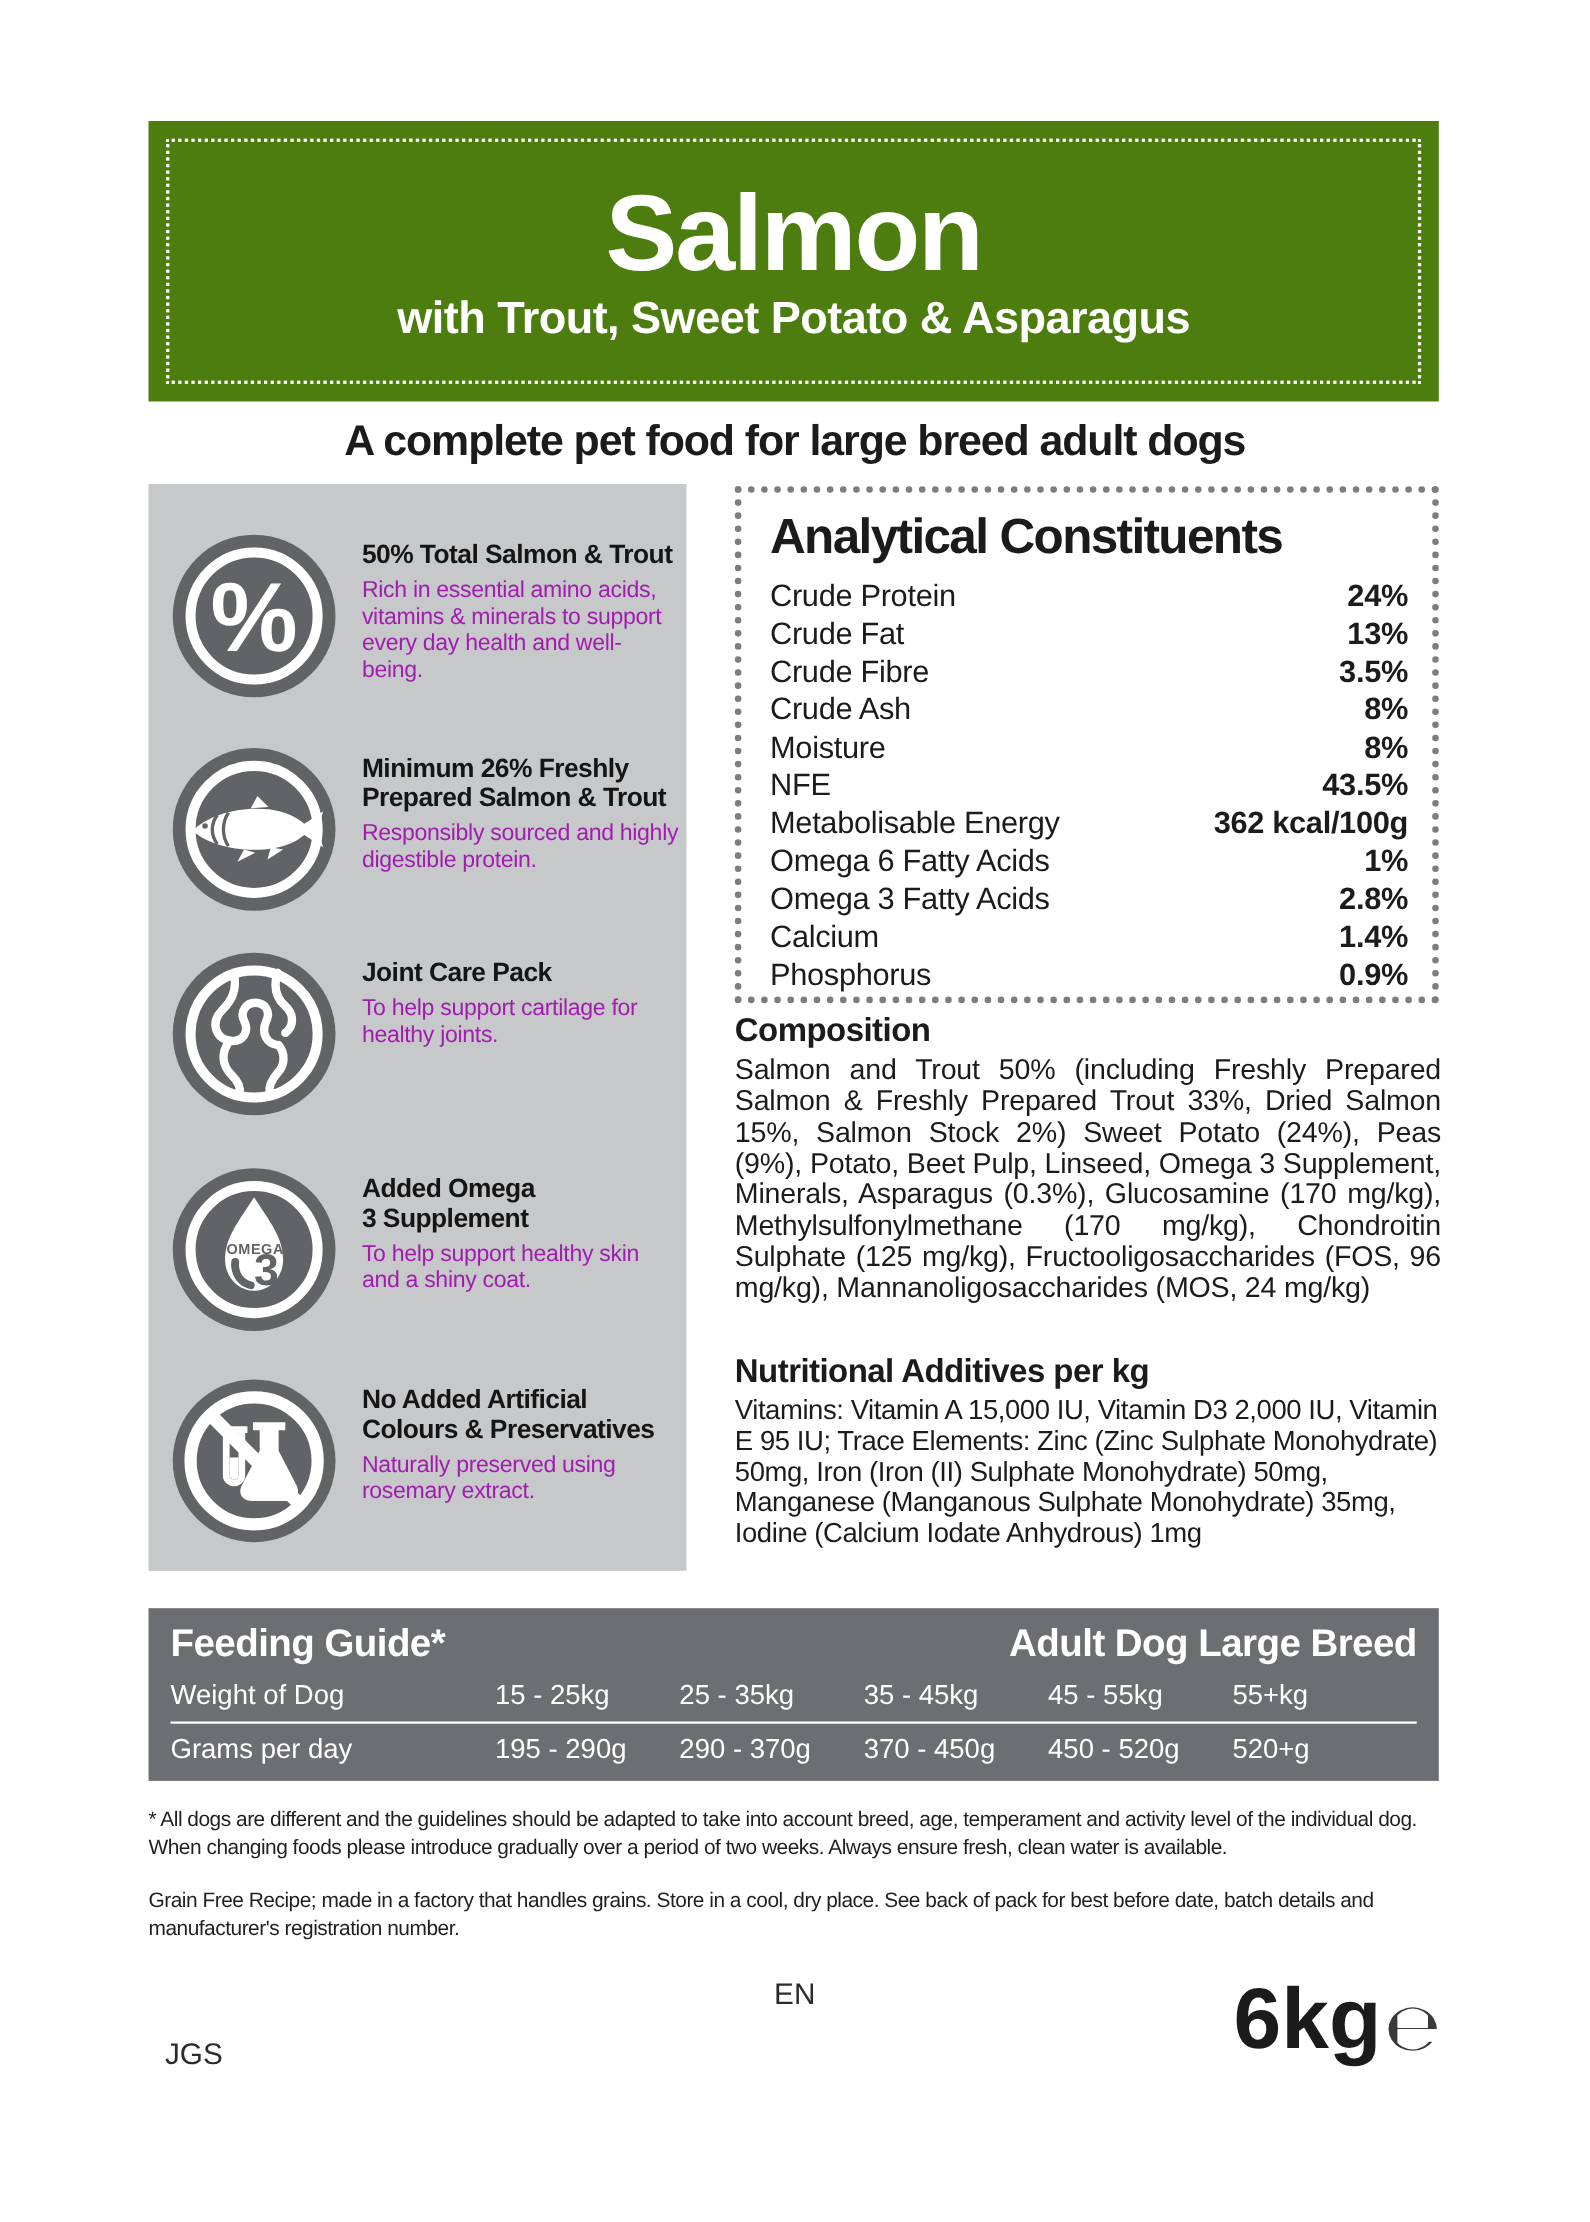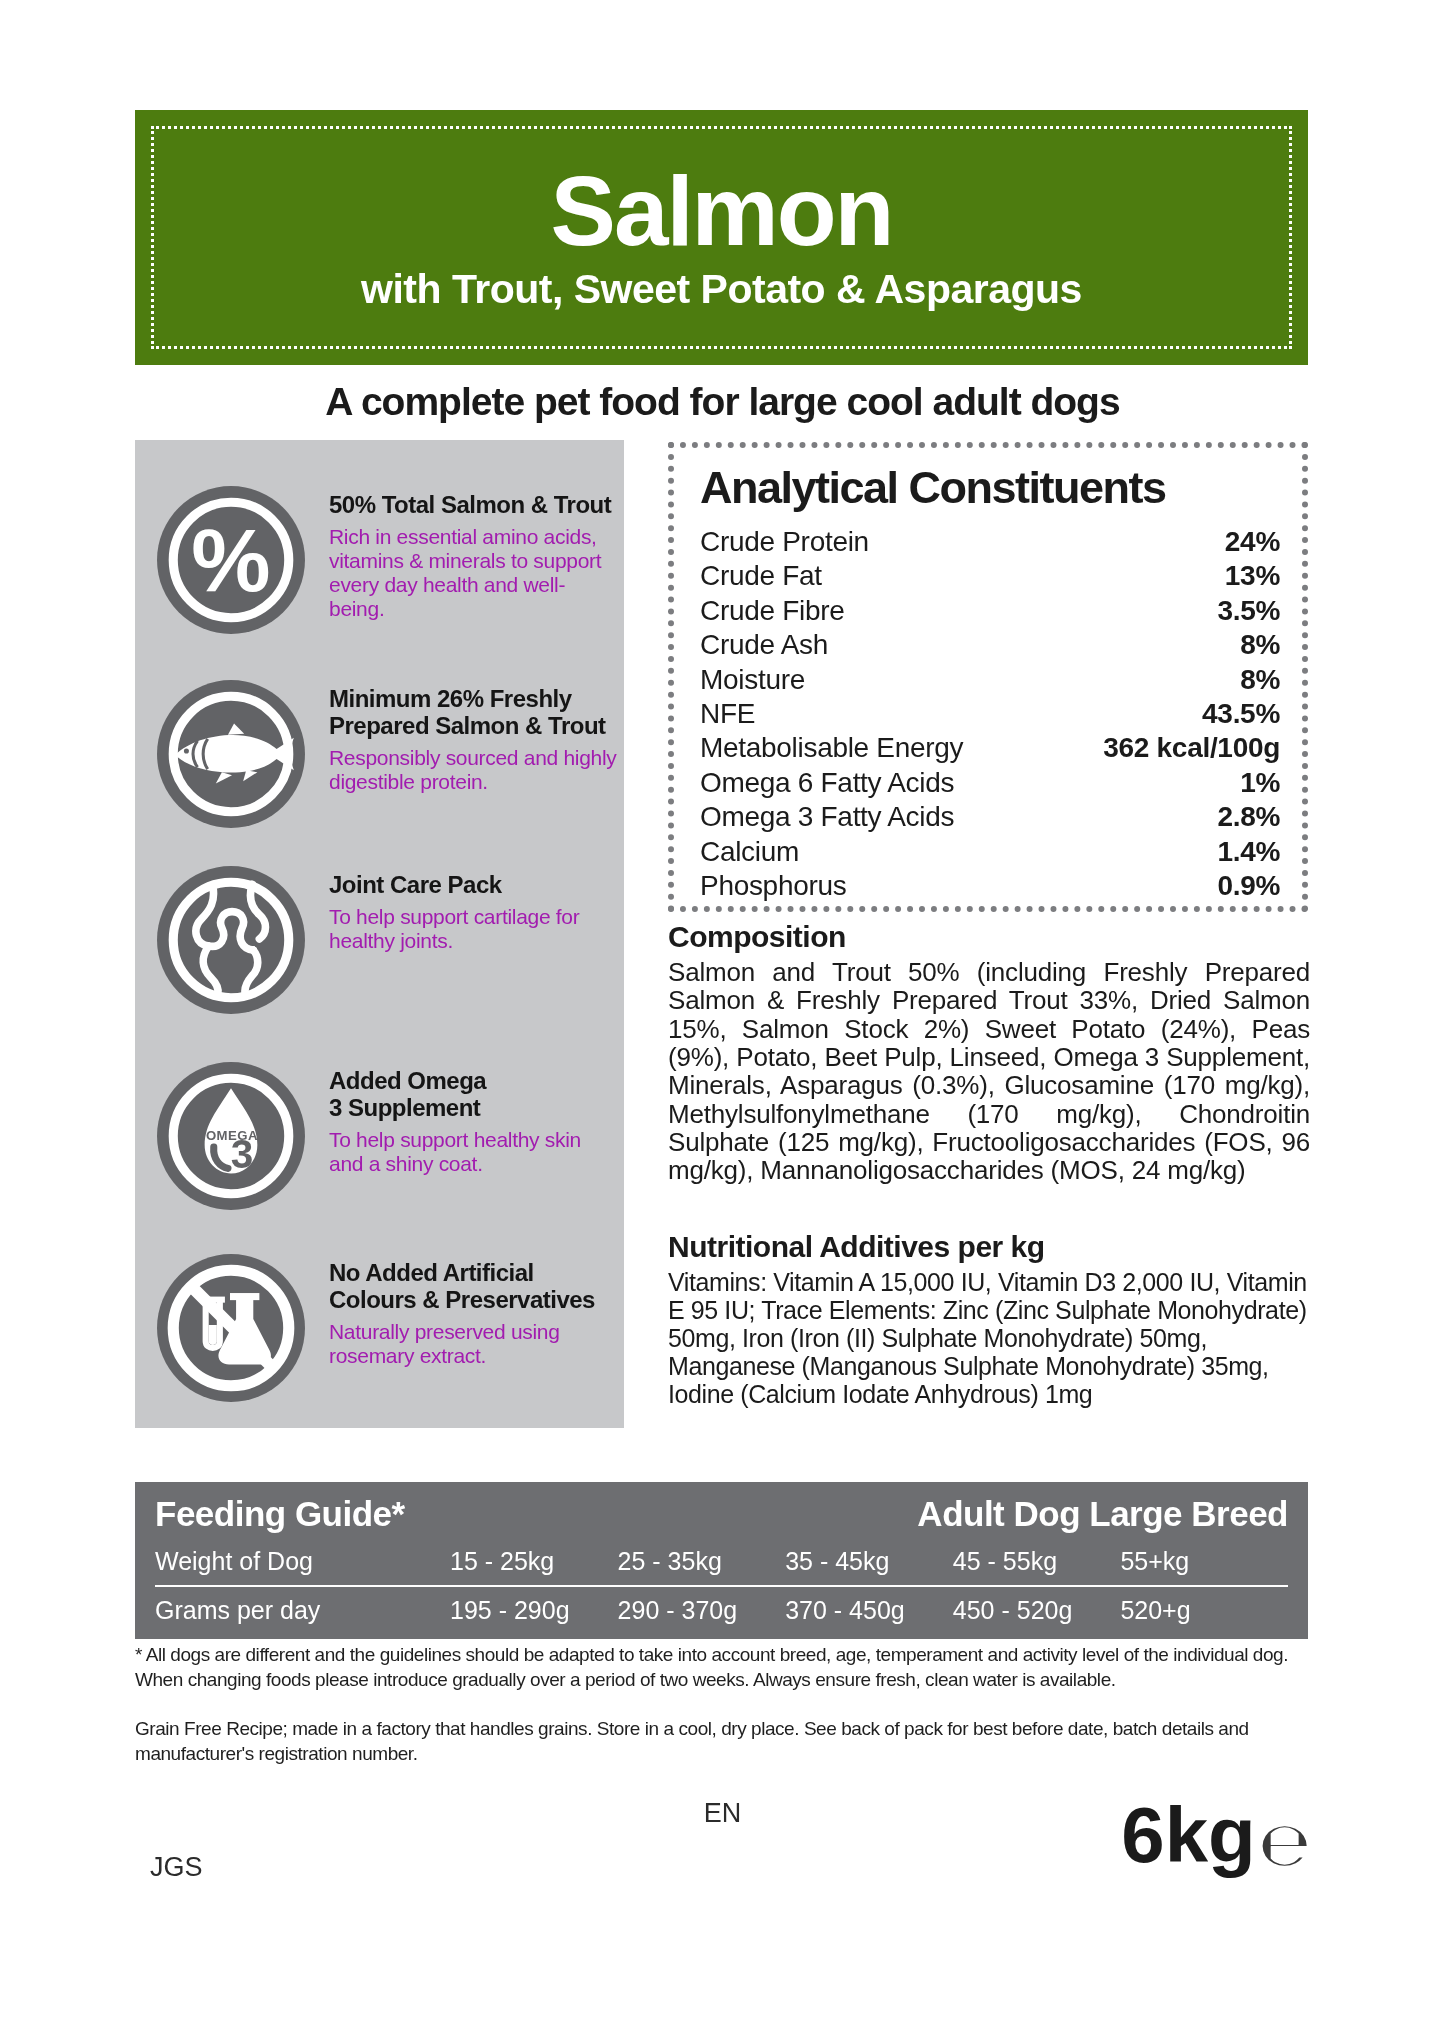--- a/index.html
+++ b/index.html
@@ -40,21 +40,21 @@
 
   
   .composition { position:absolute; left:668px; top:920px; width:642px; }
   .additives   { position:absolute; left:668px; top:1230px; width:650px; }
   .section-h { font-size:30px; font-weight:bold; margin:0 0 4px 0; letter-spacing:-0.5px; }
   .composition p { margin:0; font-size:26px; line-height:1.09; text-align:justify; letter-spacing:-0.2px; }
   .additives  p { margin:0; font-size:25px; line-height:1.12; letter-spacing:-0.4px; }
 
   
   .feeding { position:absolute; left:135px; top:1462px; width:1173px; height:157px;
-             background:#6d6e71; color:#fff; box-sizing:border-box; padding:12px 20px 8px 20px;margin-top:20px; }
+             background:#6d6e71; color:#fff; box-sizing:border-box; padding:12px 20px 8px 20px; }
   .fg-head { display:flex; justify-content:space-between; font-size:35px; font-weight:bold; letter-spacing:-0.5px; }
   .fg-grid { display:grid; grid-template-columns:295px 1fr 1fr 1fr 1fr 1fr; font-size:25px; }
   .fg-grid.weights { margin-top:13px; }
   .fg-grid .cell { text-align:left; }
   .fg-grid .fg-label { text-align:left; }
   .fg-sep { border:none; border-top:2px solid #fff; margin:9px 0 9px 0; }
 
   
   .footnote { position:absolute; left:135px; width:1180px; margin:0;
               font-size:19px; line-height:1.32; letter-spacing:-0.45px; color:#1f1f1f; }
@@ -70,21 +70,21 @@
 
 <div class="page">
 
   <header class="banner">
     <div class="banner-inner">
       <h1 class="banner-title">Salmon</h1>
       <div class="banner-sub">with Trout, Sweet Potato &amp; Asparagus</div>
     </div>
   </header>
 
-  <div class="tagline">A complete pet food for large cool adult dogs</div>
+  <div class="tagline">A complete pet food for large breed adult dogs</div>
 
   <aside class="features">
 
     <div class="feature f1">
       <div class="icon-wrap">
         <svg viewBox="0 0 150 150">
           <circle cx="75" cy="75" r="73" fill="#626366"></circle>
           <circle cx="75" cy="75" r="57" fill="none" stroke="#fff" stroke-width="9"></circle>
           <text x="75" y="106" text-anchor="middle" font-size="88" font-weight="bold" fill="#fff" font-family="Liberation Sans, sans-serif">%</text>
         </svg>

